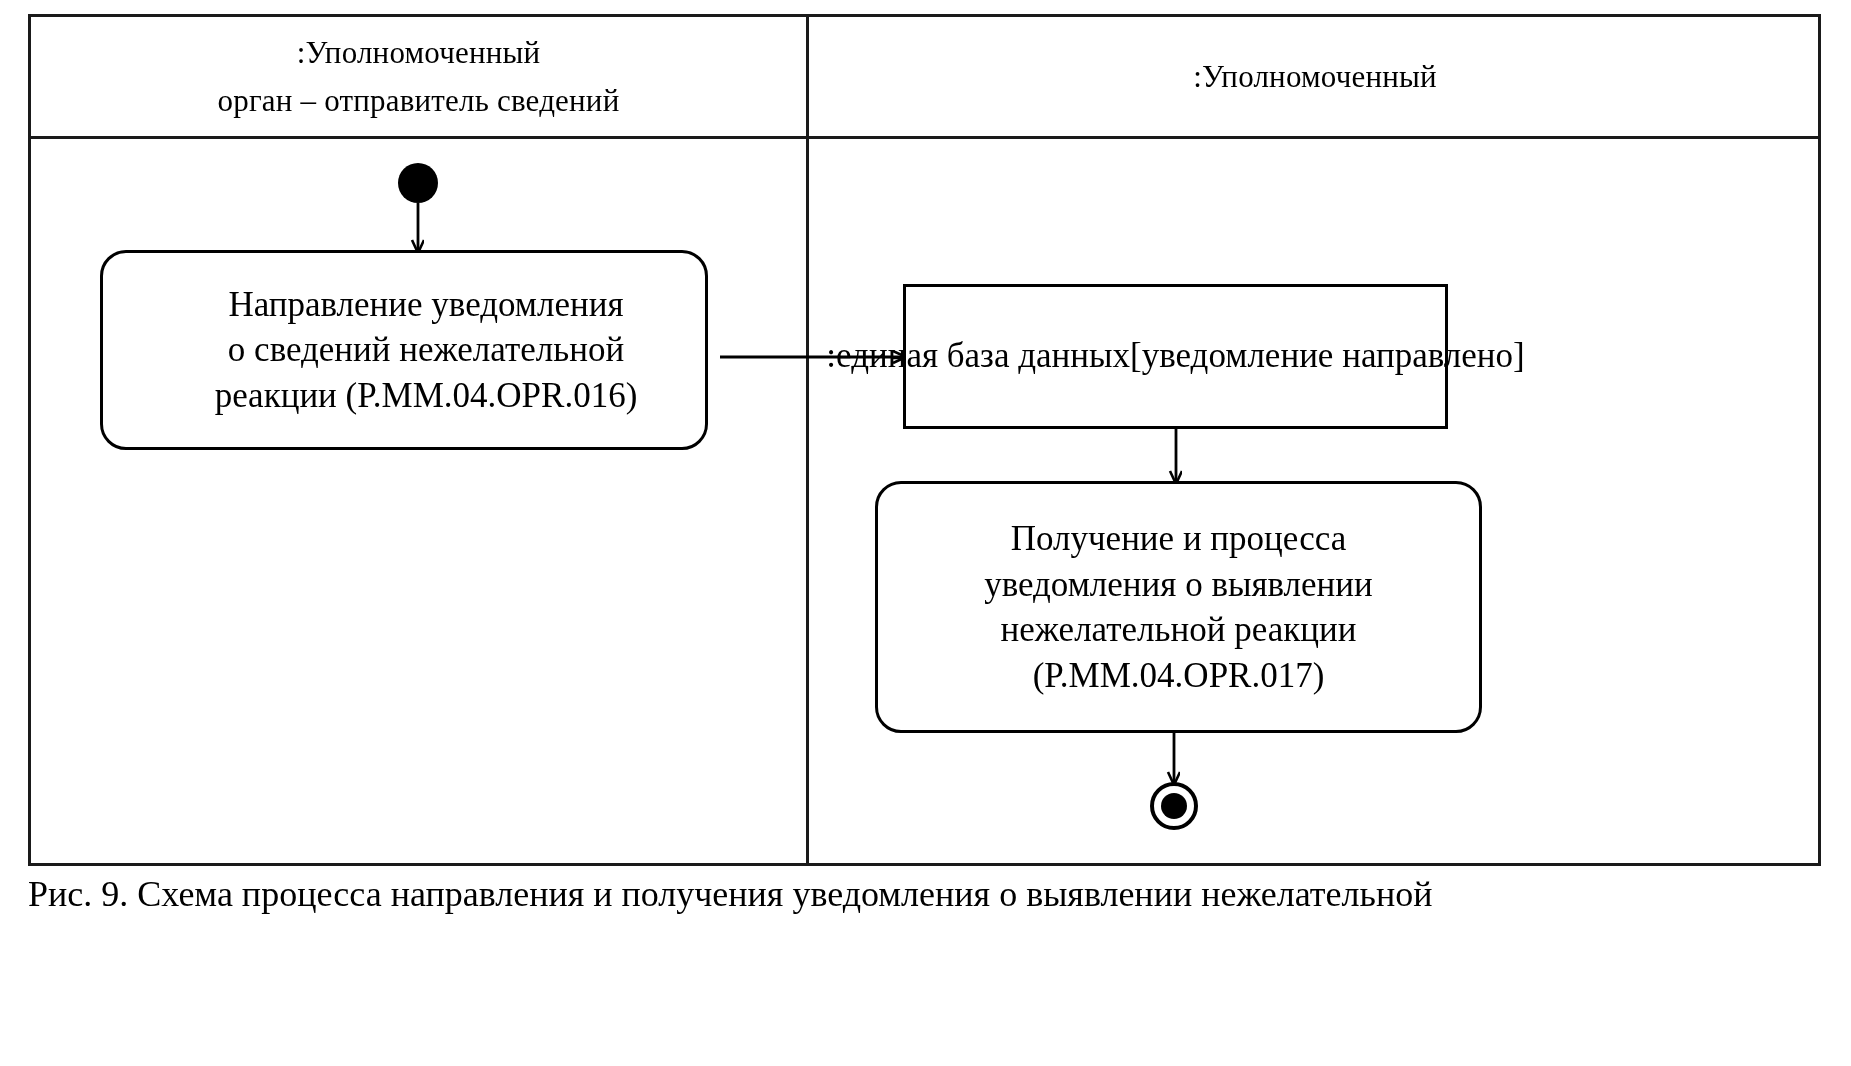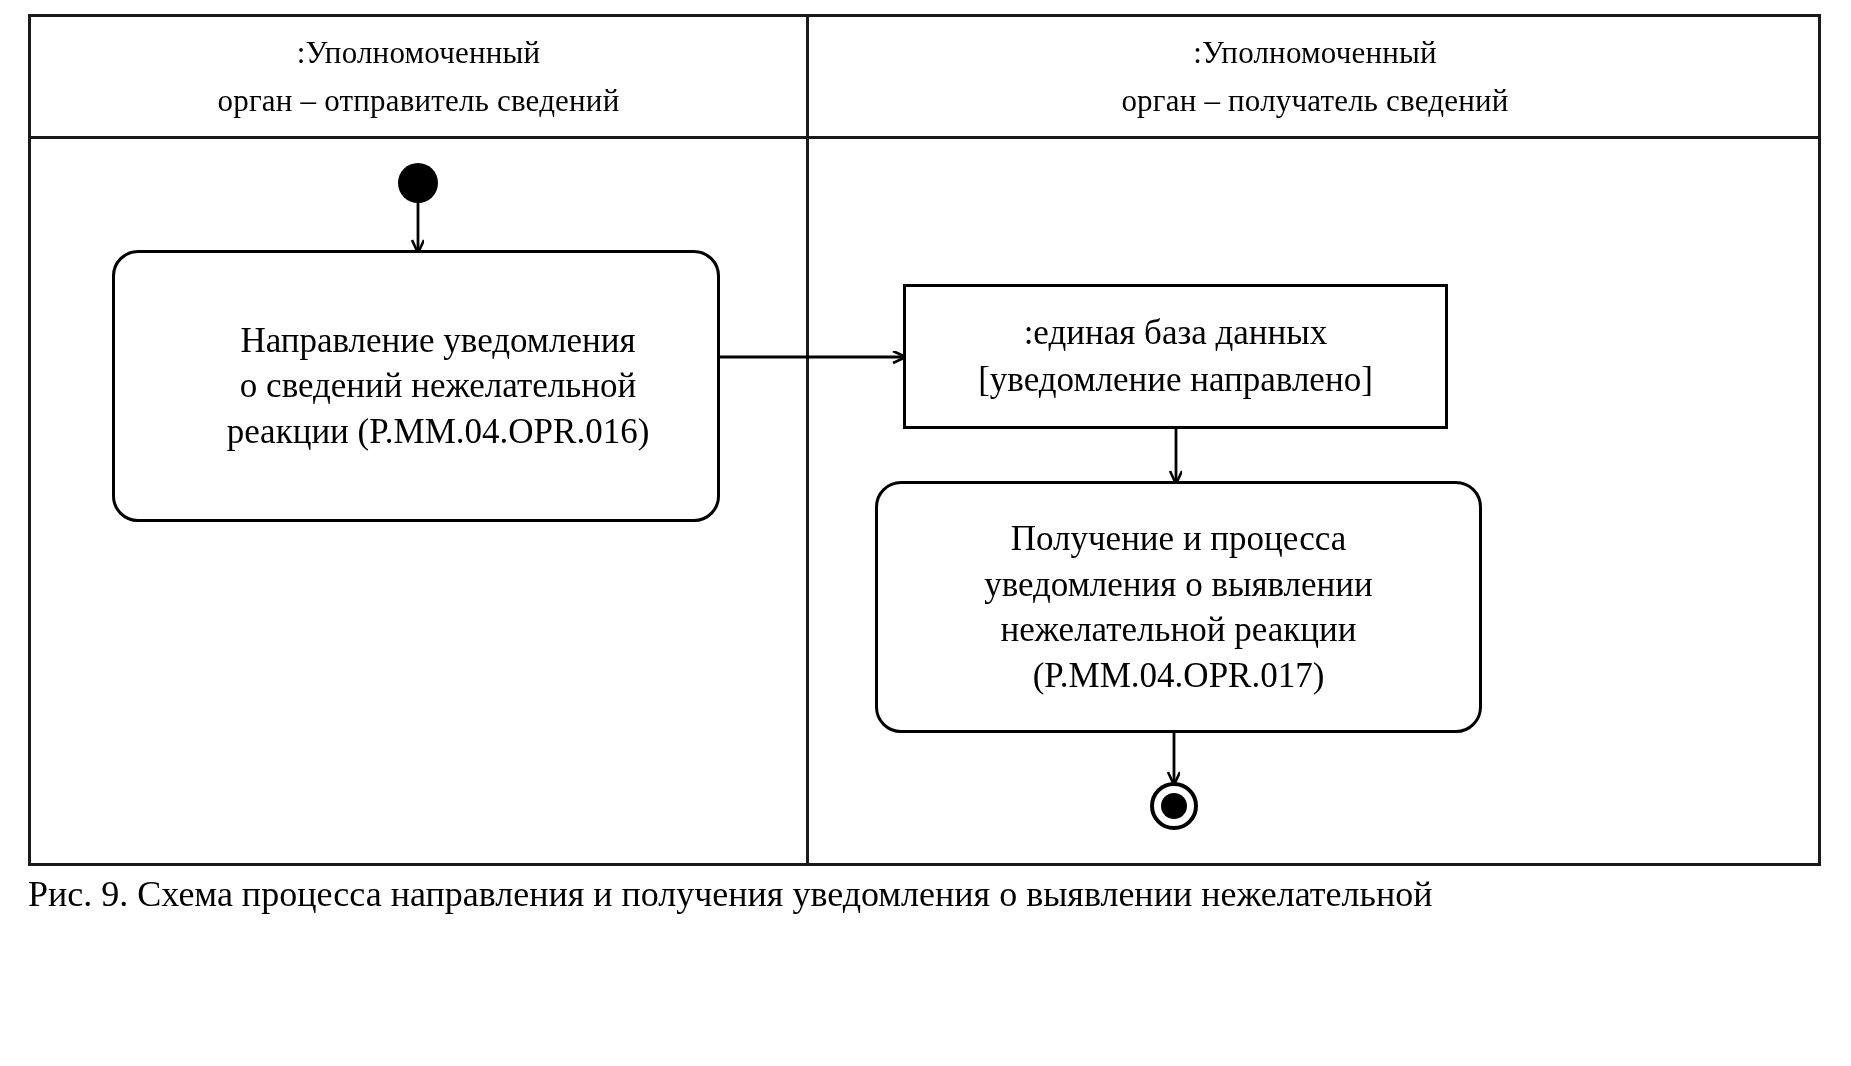--- a/index.html
+++ b/index.html
@@ -82,32 +82,32 @@
     font-size: 35px;
     line-height: 1.30;
   }
   .object-node {
     position: absolute;
     border: 3px solid #000000;
     border-radius: 0;
     background: #ffffff;
     box-sizing: border-box;
     display: flex;
-    flex-direction: column;
+    flex-direction: row;
     align-items: center;
     justify-content: center;
     text-align: center;
     font-size: 35px;
     line-height: 1.32;
   }
   .activity .ln, .object-node .ln { display: block; white-space: nowrap; }
 
   #activity-send {
-    left: 112px;  top: 250px;
-    width: 608px; height: 272px; padding-left: 44px;
+    left: 100px;  top: 250px;
+    width: 608px; height: 200px; padding-left: 44px;
   }
   #object-db {
     left: 903px;  top: 284px;
     width: 545px; height: 145px;
   }
   #activity-receive {
     left: 875px;  top: 481px;
     width: 607px; height: 252px;
   }
 
@@ -168,21 +168,20 @@
   <div class="lane-divider"></div>
   <div class="header-rule"></div>
 
   <div class="lane-header left">
     <span class="ln">:Уполномоченный</span>
     <span class="ln">орган – отправитель сведений</span>
   </div>
 
   <div class="lane-header right">
     <span class="ln">:Уполномоченный</span>
-    <span class="ln">орган – получатель сведений</span>
   </div>
 
   <svg id="edges" viewBox="0 0 1851 1066" xmlns="http://www.w3.org/2000/svg">
     <defs>
       <marker id="arrow" markerWidth="16" markerHeight="16" refX="13" refY="6" orient="auto" markerUnits="userSpaceOnUse">
         <path d="M1,0 L14,6 L1,12" fill="none" stroke="#000000" stroke-width="2.6"></path>
       </marker>
     </defs>
 
     <line x1="418" y1="203" x2="418" y2="252" stroke="#000000" stroke-width="2.8" marker-end="url(#arrow)"></line>

